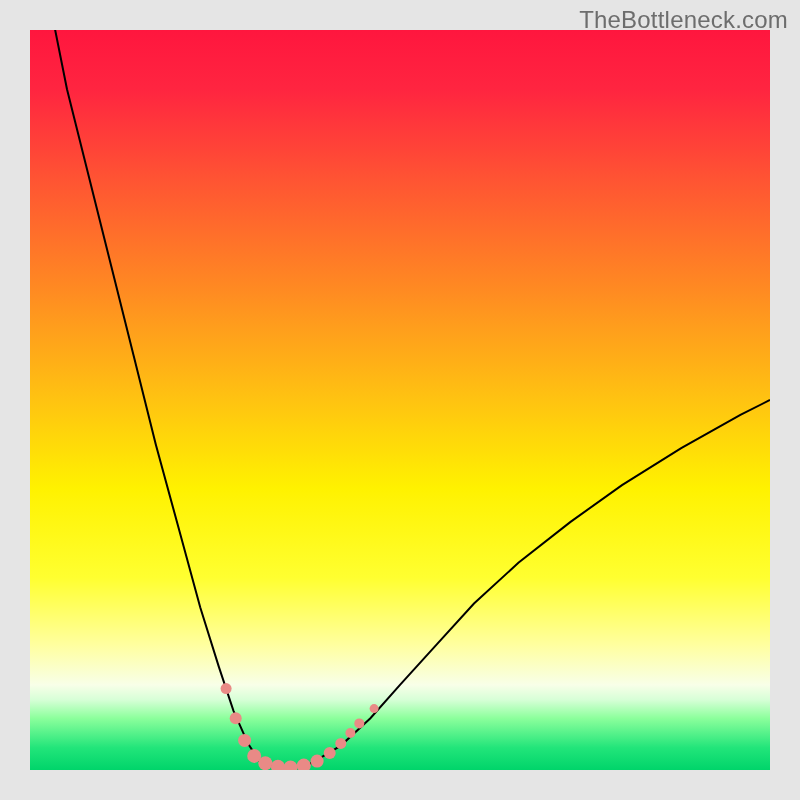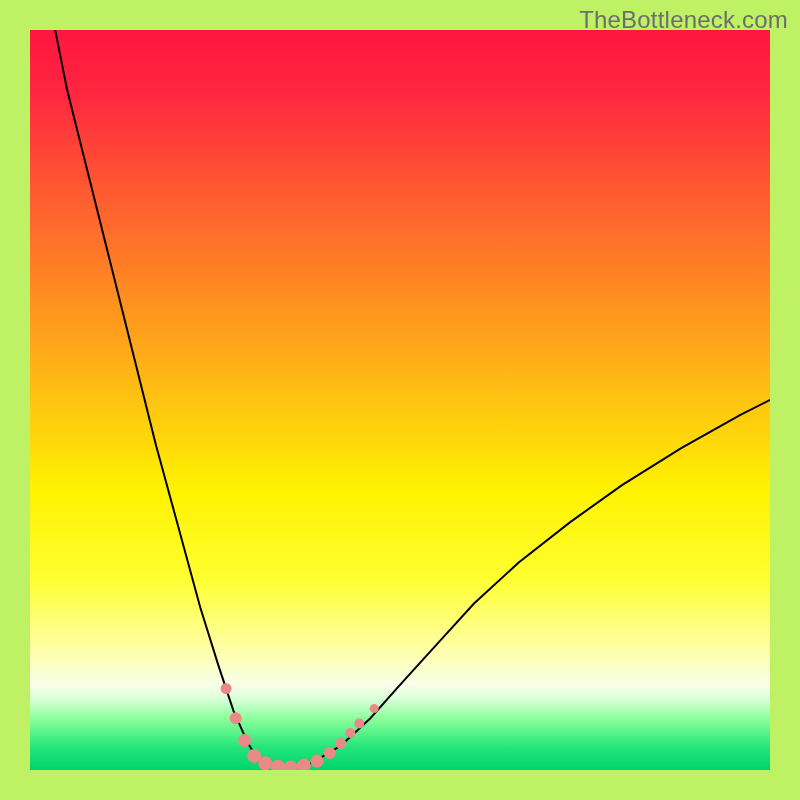--- a/index.html
+++ b/index.html
@@ -10,21 +10,21 @@
     background: #000000;
     overflow: hidden;
     font-family: Arial, Helvetica, sans-serif;
   }
   .frame {
     position: absolute;
     top: 0;
     left: 0;
     width: 800px;
     height: 800px;
-    background: #bef264;
+    background: #e5e5e5;
   }
   .plot-area {
     position: absolute;
     top: 30px;
     left: 30px;
     width: 740px;
     height: 740px;
     overflow: hidden;
   }
   .gradient-bg {

